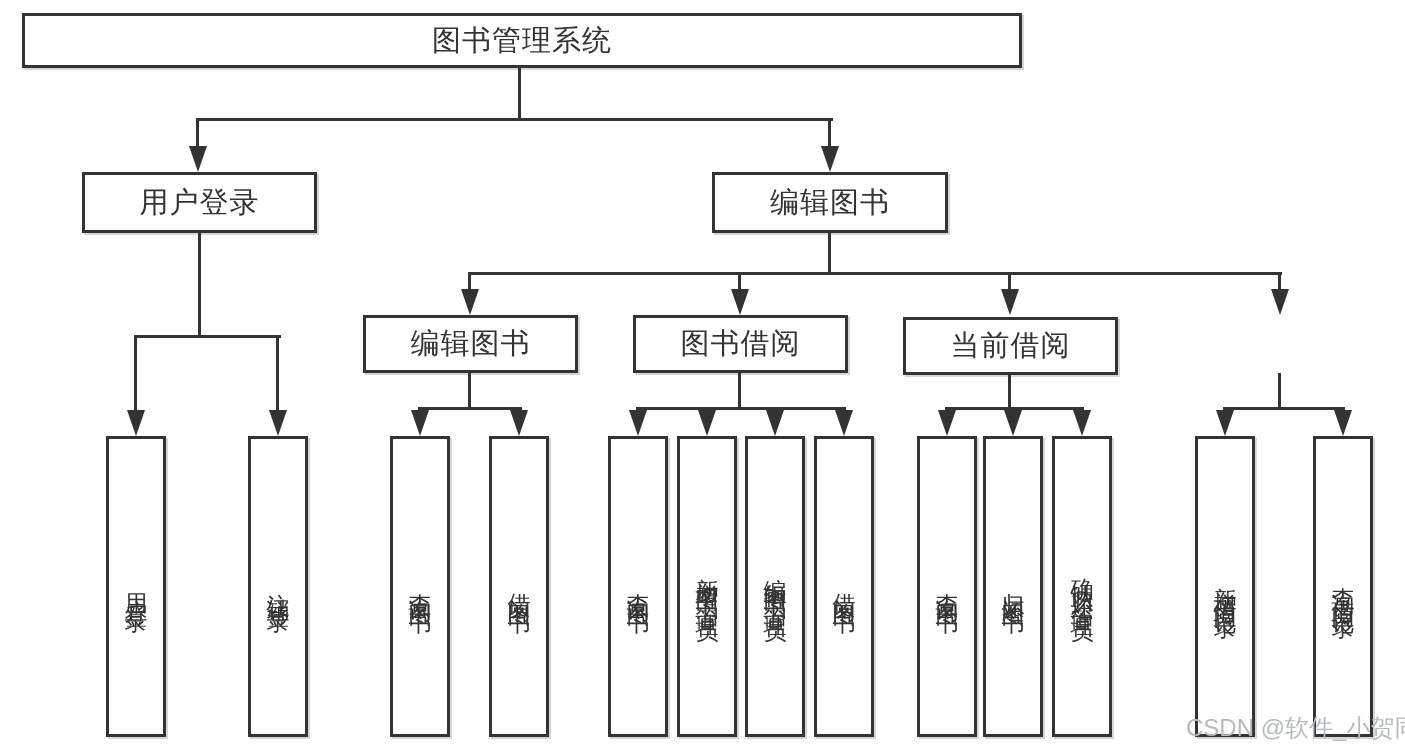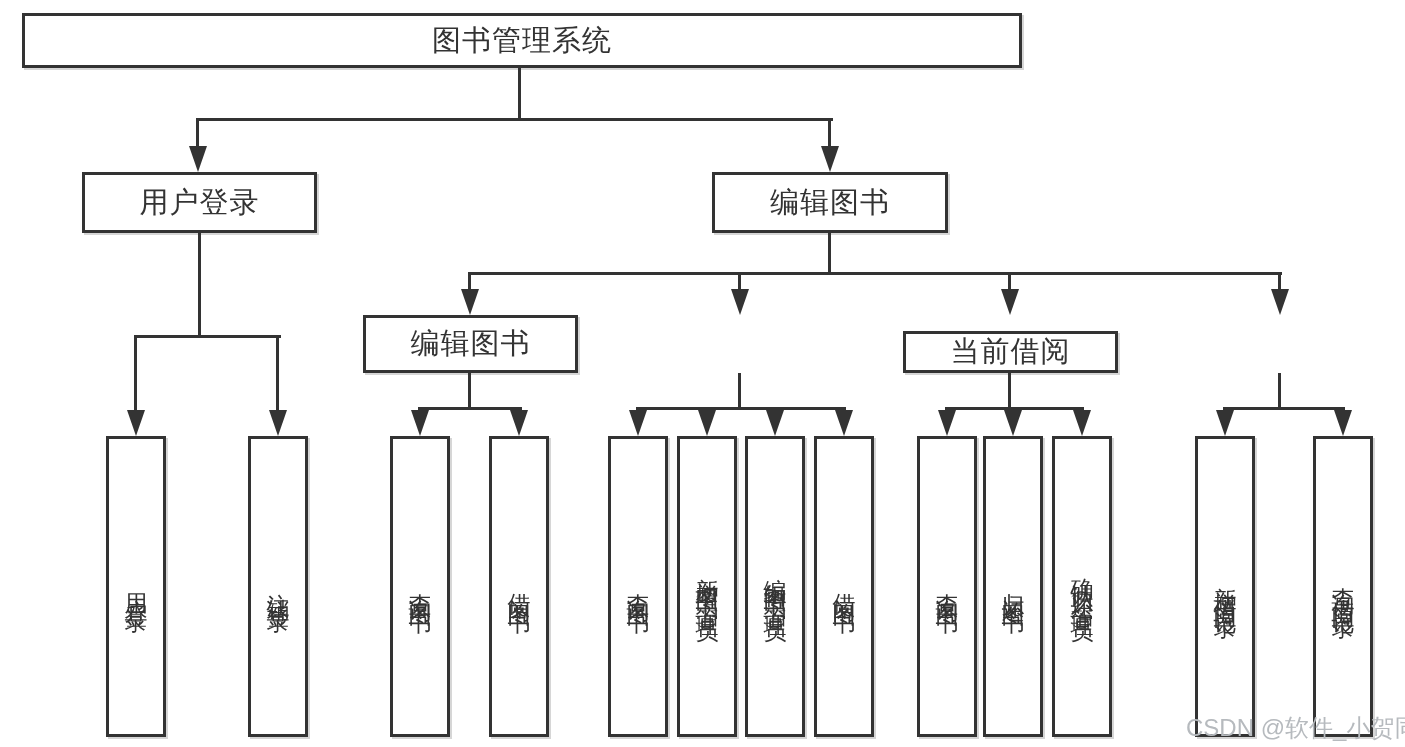--- a/index.html
+++ b/index.html
@@ -65,21 +65,24 @@
   <div class="ln" style="left:1008px;top:272px;width:3px;height:21px"></div>
   <div class="ln" style="left:1278px;top:272px;width:3px;height:21px"></div>
   <div class="tri" style="left:461px;top:289px"></div>
   <div class="tri" style="left:731px;top:289px"></div>
   <div class="tri" style="left:1001px;top:289px"></div>
   <div class="tri" style="left:1271px;top:289px"></div>
 
   <div class="node" style="left:363px;top:315px;width:215px;height:58px">
     <span class="lbl">编辑图书</span>
   </div>
-  <div class="node" style="left:903px;top:331px;width:215px;height:42px">
+  <div class="node" style="left:633px;top:315px;width:215px;height:58px">
+    <span class="lbl">图书借阅</span>
+  </div>
+  <div class="node" style="left:903px;top:317px;width:215px;height:58px">
     <span class="lbl">当前借阅</span>
   </div>
 
   <div class="ln" style="left:468px;top:373px;width:3px;height:37px"></div>
   <div class="ln" style="left:418px;top:407px;width:104px;height:3px"></div>
   <div class="ln" style="left:418px;top:407px;width:3px;height:9px"></div>
   <div class="ln" style="left:517px;top:407px;width:3px;height:9px"></div>
   <div class="tri" style="left:411px;top:410px"></div>
   <div class="tri" style="left:510px;top:410px"></div>
 

